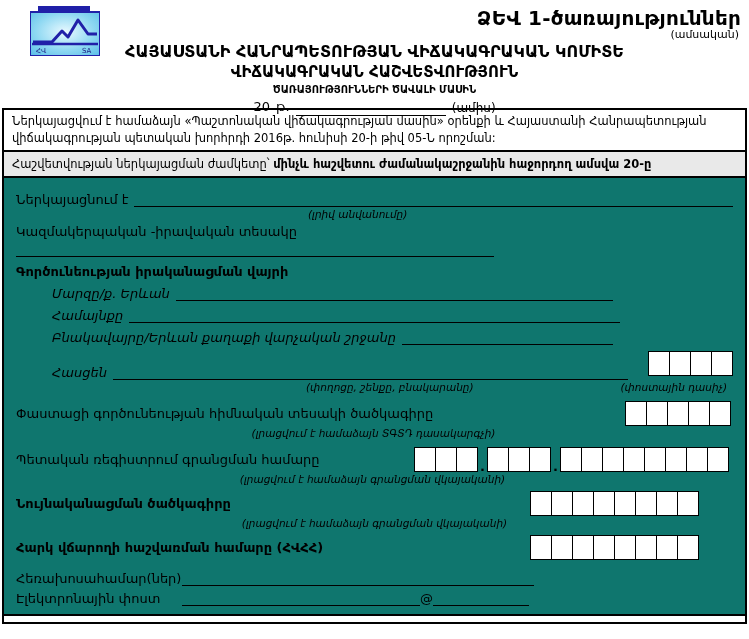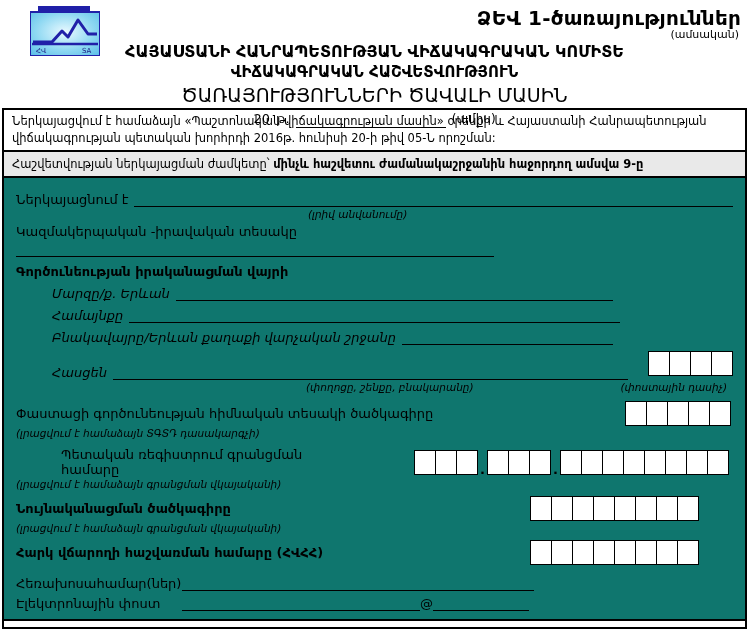--- a/index.html
+++ b/index.html
@@ -11,21 +11,21 @@
   .page{width:749px;height:639px;position:relative;}
 
   
   .header{position:relative;height:110px;}
   .logo{position:absolute;left:30px;top:6px;}
   .form-code{position:absolute;right:8px;top:6px;font-size:20px;font-weight:bold;letter-spacing:.2px;}
   .form-period{position:absolute;right:10px;top:28px;font-size:11px;}
   .center-head{text-align:center;padding-top:42px;line-height:1.3;}
   .committee{font-size:16px;font-weight:bold;}
   .doc-type{font-size:15px;font-weight:bold;}
-  .doc-title{font-size:19px;font-weight:normal;margin-top:1px;}
+  .doc-title{font-size:10px;font-weight:bold;margin-top:1px;}
   .year-line{font-size:13px;margin-top:3px;display:flex;justify-content:center;align-items:flex-end;gap:6px;}
   .year-blank{display:inline-block;width:150px;border-bottom:1px solid #000;height:14px;}
 
   
   .sect{border:2px solid #000;margin:0 2px;margin-top:-2px;}
   .sect:first-of-type{margin-top:0;}
   .notice{background:#fff;font-size:11.5px;line-height:1.45;padding:3px 8px 4px 8px;}
   .deadline{background:#e9e9e9;font-size:11.5px;padding:5px 8px;}
   .mainbox{background:#0f766e;padding:9px 12px 8px 12px;}
   .banner{background:#e9e9e9;text-align:center;font-size:11.6px;font-weight:bold;padding:4px 4px;}
@@ -34,21 +34,21 @@
   
   .frow{display:flex;align-items:flex-end;font-size:13px;}
   .frow .lbl{white-space:nowrap;}
   .uline{flex:1;border-bottom:1px solid #000;height:15px;margin-left:6px;}
   .hintrow{display:flex;font-size:10.5px;font-style:italic;margin-top:1px;}
   .c-hint{margin-left:292px;}
   .sp{flex:1;}
   .half-line{width:478px;border-bottom:1px solid #000;height:14px;margin-top:3px;}
   .place-head{font-size:13px;font-weight:bold;margin-top:7px;}
   .indent{margin-left:36px;font-style:italic;}
-  .r-hint{text-align:left;font-size:10.5px;font-style:italic;margin-top:1px;}
+  .r-hint{text-align:center;font-size:10.5px;font-style:italic;margin-top:1px;}
 
   
   .cells{display:flex;}
   .cell{width:20px;height:23px;background:#fff;border:1px solid #000;margin-left:-1px;}
   .cells .cell:first-child{margin-left:0;}
   .griddot{font-weight:bold;font-size:13px;padding:0 2px;align-self:flex-end;line-height:10px;}
   .gridrow{display:flex;align-items:center;gap:32px;}
   .gridgroup{display:flex;align-items:flex-end;}
 
   .mt4{margin-top:4px;}.mt6{margin-top:6px;}.mt8{margin-top:8px;}.mt10{margin-top:10px;}
@@ -91,21 +91,21 @@
         <span>20</span>
         <span>թ.</span>
         <span class="year-blank"></span>
         <span style="font-size:12px;">(ամիս)</span>
       </div>
     </div>
   </div>
 
   <div class="sect notice">Ներկայացվում է համաձայն «Պաշտոնական վիճակագրության մասին» օրենքի և Հայաստանի Հանրապետության վիճակագրության պետական խորհրդի 2016թ. հունիսի 20-ի թիվ 05-Ն որոշման:</div>
 
-  <div class="sect deadline"><span>Հաշվետվության ներկայացման ժամկետը՝ </span><b>մինչև հաշվետու ժամանակաշրջանին հաջորդող ամսվա 9-ը</b></div>
+  <div class="sect deadline"><span>Հաշվետվության ներկայացման ժամկետը՝ </span><b>մինչև հաշվետու ժամանակաշրջանին հաջորդող ամսվա 20-ը</b></div>
 
   <div class="sect mainbox">
 
     <div class="frow mt4">
       <span class="lbl">Ներկայացնում է</span>
       <span class="uline"></span>
     </div>
     <div class="hintrow">
         <span class="c-hint">(լրիվ անվանումը)</span>
       </div>
@@ -152,21 +152,21 @@
           <div class="cell"></div>
           <div class="cell"></div>
           <div class="cell"></div>
           <div class="cell"></div>
           <div class="cell"></div>
         </span>
     </div>
     <div class="r-hint" style="margin-right:2px;">(լրացվում է համաձայն ՏԳՏԴ դասակարգչի)</div>
 
     <div class="gridrow mt8">
-      <span style="font-size:13px;margin-left:45px;">Պետական ռեգիստրում գրանցման համարը</span>
+      <span style="font-size:13px;">Պետական ռեգիստրում գրանցման համարը</span>
       <span class="sp"></span>
       <span class="gridgroup">
         <span class="cells">
             <div class="cell"></div>
             <div class="cell"></div>
             <div class="cell"></div>
           </span>
         <span class="griddot">.</span>
         <span class="cells">
             <div class="cell"></div>

